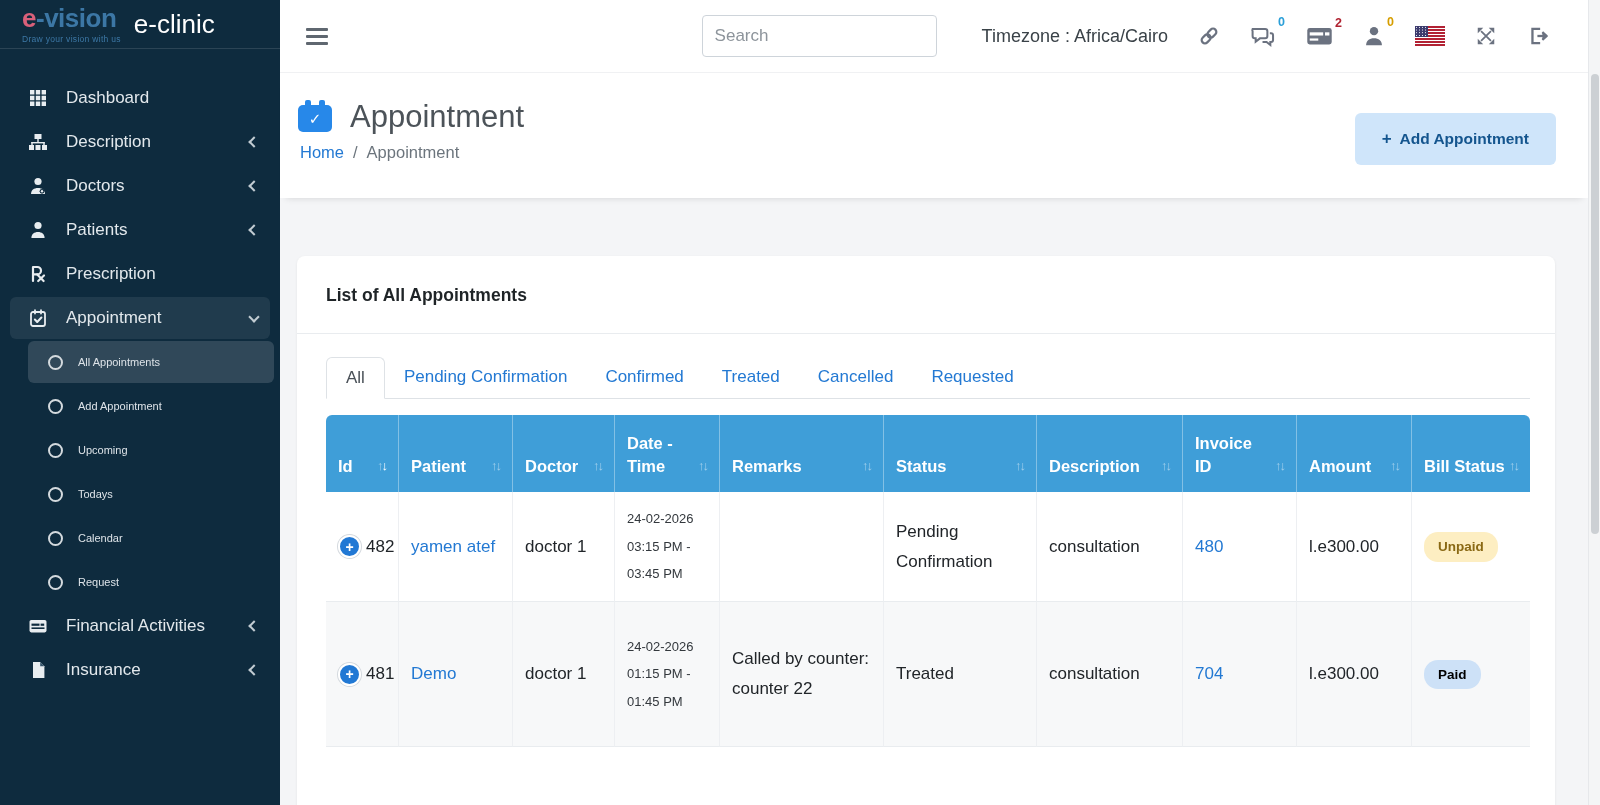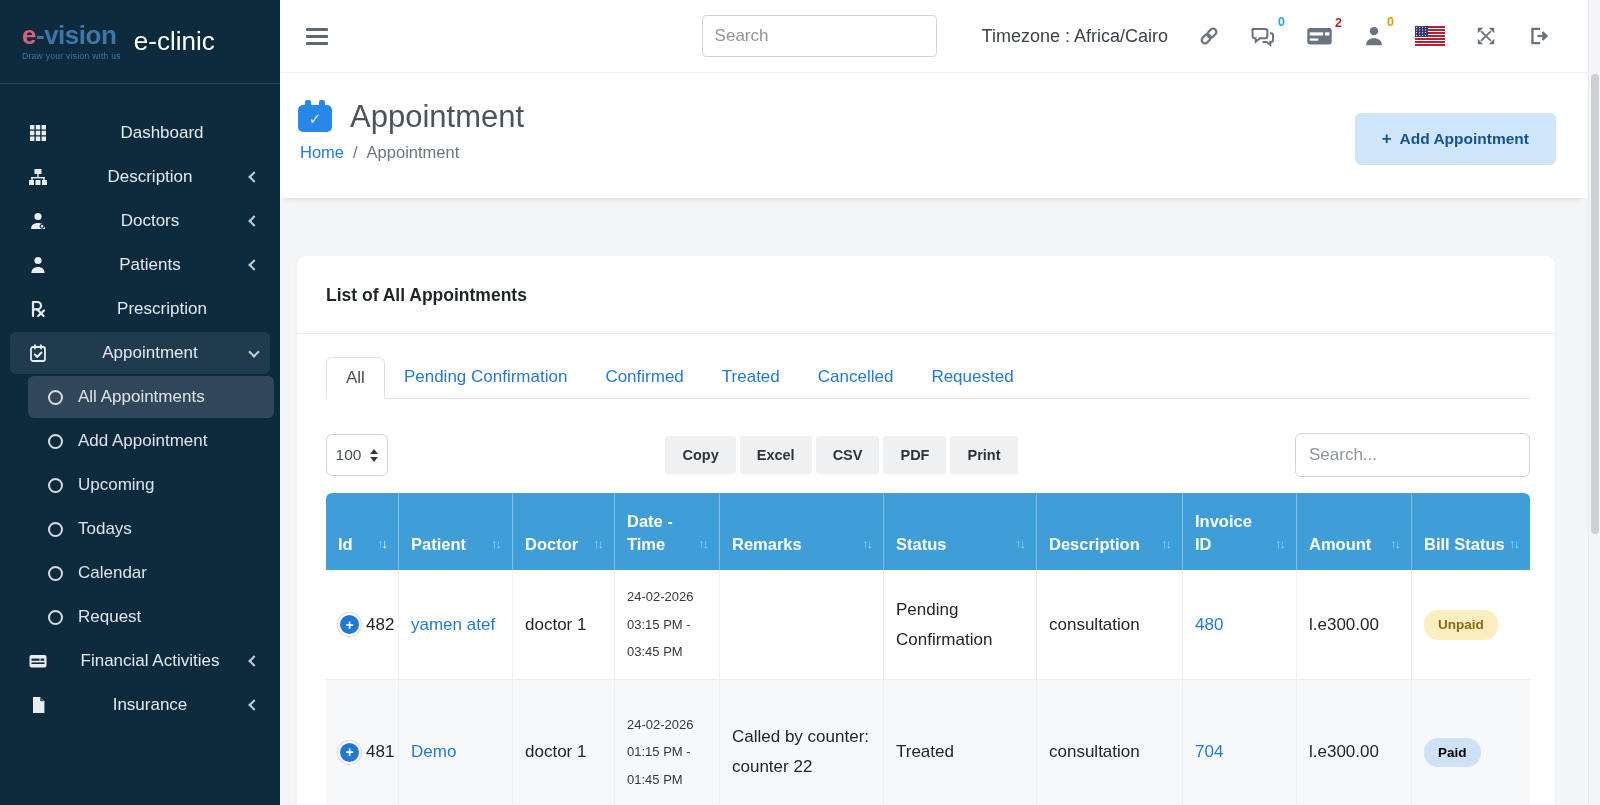--- a/index.html
+++ b/index.html
@@ -6,38 +6,38 @@
   html,body { margin:0; padding:0; }
   body {
     width:1600px; height:805px; overflow:hidden;
     font-family:"Liberation Sans","DejaVu Sans",sans-serif;
     background:#f4f5f7; color:#212529;
   }
   .app { display:flex; width:1600px; height:805px; }
 
   
   .sidebar { width:280px; min-width:280px; background:#0e2b3e; height:805px; overflow:hidden; }
-  .brand { height:84px; display:flex; align-items:center; gap:13px; padding:0 22px; border-bottom:1px solid rgba(255,255,255,0.12); }
+  .brand { height:49px; display:flex; align-items:center; gap:13px; padding:0 22px; border-bottom:1px solid rgba(255,255,255,0.12); }
   .brand-name { font-size:26px; font-weight:bold; line-height:1; letter-spacing:-0.5px; }
   .brand-name .accent { color:#d9607a; }
   .brand-name .rest { color:#3c77a5; }
   .brand-tag { font-size:8.5px; color:#3c77a5; margin-top:3px; text-align:center; letter-spacing:0.3px; }
   .brand-product { color:#ffffff; font-size:26px; }
 
-  .menu { padding-top:26px;text-align:center; }
+  .menu { padding-top:26px; }
   .menu-item { display:flex; align-items:center; gap:16px; margin:2px 10px; padding:10px 12px 10px 16px;
     border-radius:6px; font-size:17px; line-height:22px; color:#e2e8ec; cursor:pointer; }
   .menu-item.active { background:rgba(255,255,255,0.08); }
   .mi-icon { width:24px; display:flex; justify-content:center; align-items:center; color:#e8edf0; }
   .mi-label { flex:1; }
   .chev { display:inline-block; width:8px; height:8px; border-left:2.3px solid #c2ccd2; border-bottom:2.3px solid #c2ccd2; }
   .chev.left { transform:rotate(45deg); }
   .chev.down { transform:rotate(-45deg); margin-top:-3px; }
   .menu-sub { display:flex; align-items:center; gap:15px; margin:2px 6px 2px 28px; padding:10px 12px 10px 20px;
-    border-radius:6px; font-size:17px; line-height:22px; color:#dde3e8; cursor:pointer; }
+    border-radius:6px; font-size:11px; line-height:22px; color:#dde3e8; cursor:pointer; }
   .menu-sub.active { background:rgba(255,255,255,0.14); }
   .subdot { width:15px; height:15px; border:2.4px solid #d4dade; border-radius:50%; flex:none; }
 
   
   .main { flex:1; display:flex; flex-direction:column; min-width:0; background:#f4f5f7; }
 
   .topbar { height:73px; min-height:73px; background:#fff; display:flex; align-items:center;
     padding:0 38px 0 26px; border-bottom:1px solid #f0f1f3; }
   .hamburger { width:22px; display:flex; flex-direction:column; gap:4px; cursor:pointer; }
   .hamburger span { height:3px; background:#5f6770; border-radius:1px; }
@@ -381,37 +381,20 @@
 
           <div class="tabs">
             <div class="tab active">All</div>
             <div class="tab">Pending Confirmation</div>
             <div class="tab">Confirmed</div>
             <div class="tab">Treated</div>
             <div class="tab">Cancelled</div>
             <div class="tab">Requested</div>
           </div>
 
-          <div class="controls">
-            <div class="page-size">
-              <span>100</span>
-              <span class="updown">
-                  <i class="up"></i>
-                  <i class="dn"></i>
-                </span>
-            </div>
-            <div class="export-group">
-              <button class="exp-btn">Copy</button>
-              <button class="exp-btn">Excel</button>
-              <button class="exp-btn">CSV</button>
-              <button class="exp-btn">PDF</button>
-              <button class="exp-btn">Print</button>
-            </div>
-            <input class="table-search" type="text" placeholder="Search..." style="">
-          </div>
 
           <div class="table-wrap">
             <table>
               <colgroup>
                 <col style="width:73px">
                   <col style="width:114px">
                   <col style="width:102px">
                   <col style="width:105px">
                   <col style="width:164px">
                 <col style="width:153px">

